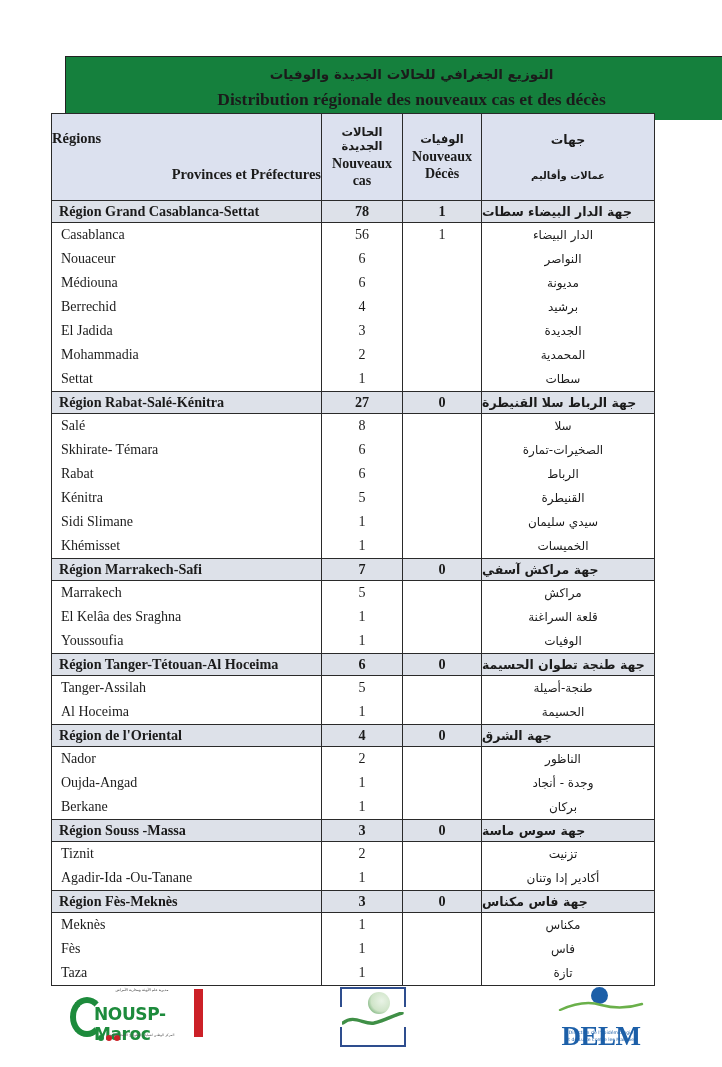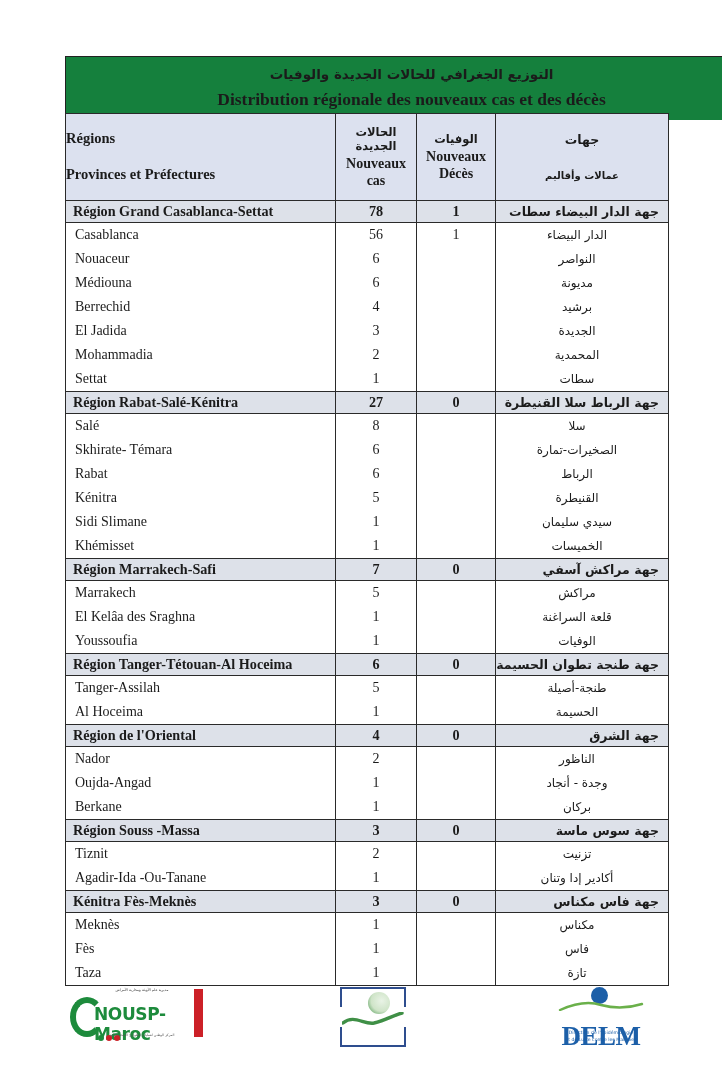--- a/index.html
+++ b/index.html
@@ -49,21 +49,21 @@
     font-family: "Liberation Serif", serif;
     font-size: 17.5px;
     font-weight: 700;
     line-height: 1.4;
     margin-top: 2px;
   }
 
   
   table.report {
     position: absolute;
-    left: 65px;
+    left: 51px;
     top: 113px;
     width: 603px;
     border-collapse: collapse;
     table-layout: fixed;
     background: #1d4ed8;
   }
   table.report td, table.report th {
     border: 1.2px solid #2a2a2a;
     padding: 0;
     vertical-align: middle;
@@ -82,21 +82,21 @@
   }
   .hd-fr {
     padding: 0 0 0 9px;
     font-family: "Liberation Serif", serif;
     font-weight: 700;
     font-size: 14.5px;
     line-height: 1.35;
     text-align: left;
   }
   .hd-fr .l1 { display: block; margin-bottom: 16px; }
-  .hd-fr .l2 { display: block; }
+  .hd-fr .l2 { display: block; text-align: right; }
 
   .hd-mid {
     text-align: center;
     line-height: 1.22;
   }
   .hd-mid .ar {
     display: block;
     font-family: "DejaVu Sans", sans-serif;
     font-size: 11.5px;
     font-weight: 600;
@@ -132,21 +132,21 @@
     font-size: 14.2px;
     white-space: nowrap;
   }
   tr.region-row .r-num {
     text-align: center;
     font-family: "Liberation Serif", serif;
     font-weight: 700;
     font-size: 14.2px;
   }
   tr.region-row .r-ar {
-    text-align: right;
+    text-align: left;
     padding-right: 9px;
     direction: rtl;
     font-family: "DejaVu Sans", sans-serif;
     font-weight: 700;
     font-size: 12.5px;
     white-space: nowrap;
   }
 
   
   tr.prov-row td {
@@ -493,21 +493,21 @@
           <td class="p-num"></td>
           <td class="p-ar">تزنيت</td>
         </tr>
         <tr class="prov-row last-of-group">
           <td class="p-fr">Agadir-Ida -Ou-Tanane</td>
           <td class="p-num">1</td>
           <td class="p-num"></td>
           <td class="p-ar">أكادير إدا وتنان</td>
         </tr>
         <tr class="region-row">
-          <td class="r-fr">Kénitra Fès-Meknès</td>
+          <td class="r-fr">Région Fès-Meknès</td>
           <td class="r-num">3</td>
           <td class="r-num">0</td>
           <td class="r-ar">جهة فاس مكناس</td>
         </tr>
         <tr class="prov-row first-of-group">
           <td class="p-fr">Meknès</td>
           <td class="p-num">1</td>
           <td class="p-num"></td>
           <td class="p-ar">مكناس</td>
         </tr>

